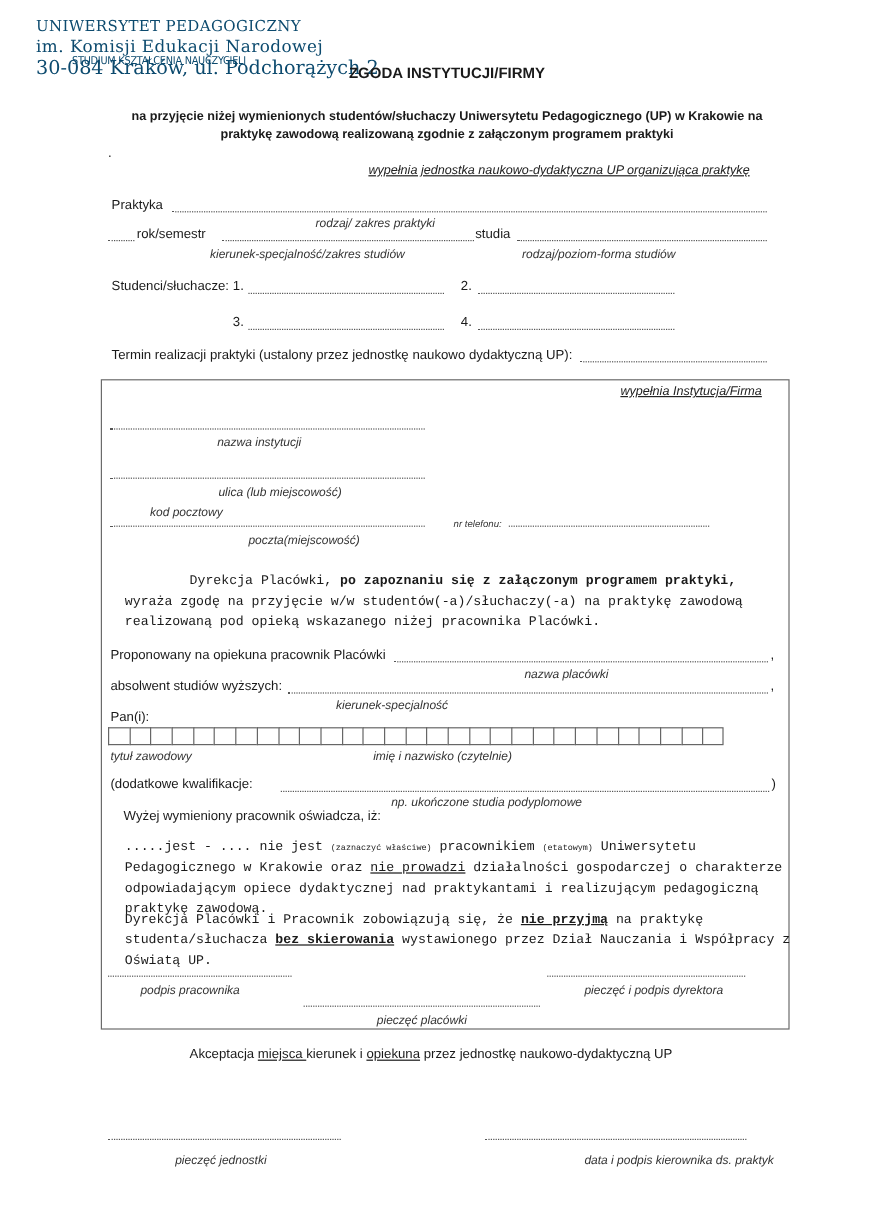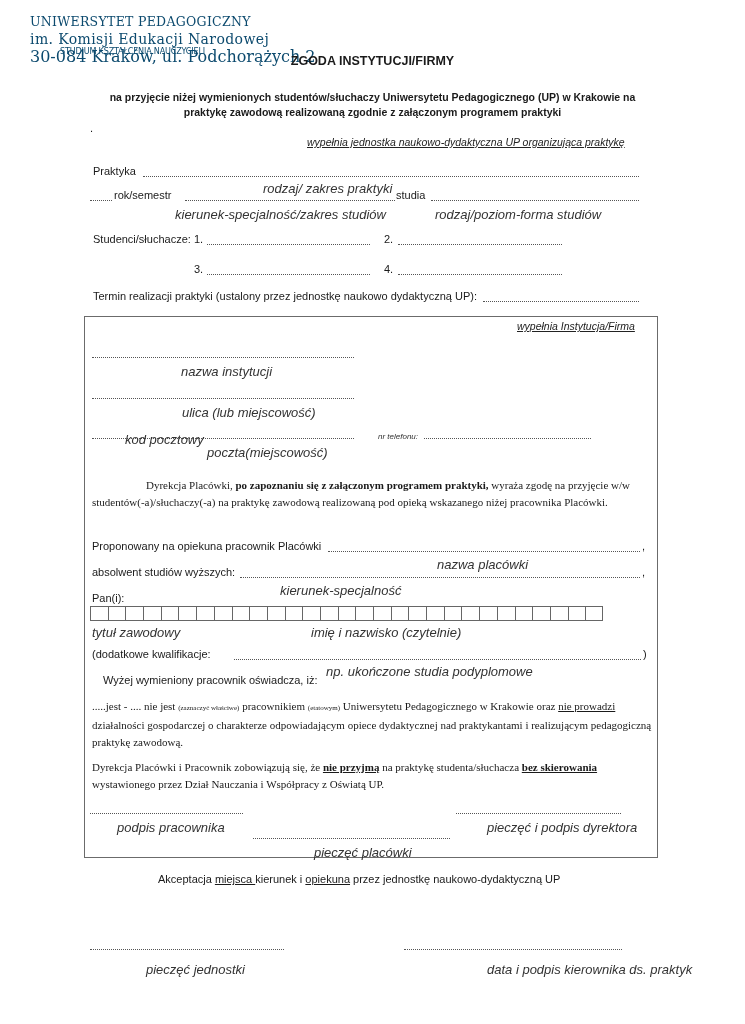--- a/index.html
+++ b/index.html
@@ -9,26 +9,26 @@
     font-family: "DejaVu Sans", "Liberation Sans", sans-serif;
   }
   .abs { position: absolute; white-space: nowrap; }
   .stamp { color: #0c4a6e; font-family: "DejaVu Serif", "Liberation Serif", serif; text-align: center; }
   .s1 { left: 30px; top: 14px; width: 205px; font-size: 12.5px; letter-spacing: 0.3px; }
   .s2 { left: 30px; top: 31px; width: 205px; font-size: 14px; letter-spacing: 0.4px; }
   .s3 { left: 30px; top: 46px; width: 205px; font-size: 9px; font-family: "DejaVu Sans Condensed","DejaVu Sans",sans-serif; letter-spacing: -0.2px; }
   .s4 { left: 30px; top: 47px; width: 205px; font-size: 16px; }
   .title { left: 0; width: 745px; top: 54px; text-align: center; font-weight: bold; font-size: 12.5px; font-family: "Liberation Sans", sans-serif; }
   .subtitle { left: 0; width: 745px; text-align: center; font-weight: bold; font-size: 10.5px; font-family: "Liberation Sans", sans-serif; }
-  .hint { font-style: italic; font-size: 13px; color: #333; font-family: "Liberation Sans", sans-serif; }
+  .hint { font-style: italic; font-size: 10px; color: #333; font-family: "Liberation Sans", sans-serif; }
   .txt { font-size: 11px; font-family: "Liberation Sans", sans-serif; }
   .fillnote { font-style: italic; text-decoration: underline; font-size: 10.5px; font-family: "Liberation Sans", sans-serif; color: #222; }
   .ln { position: absolute; border-bottom: 1px dotted #555; height: 0; }
   .box { position: absolute; left: 84px; top: 316px; width: 572px; height: 540px; border: 1.5px solid #6b6b6b; }
-  .para { position: absolute; font-size: 11px; line-height: 17px; font-family: Liberation Serif, serif; white-space: normal; }
+  .para { position: absolute; font-size: 11px; line-height: 17px; font-family: Liberation Mono, monospace; white-space: normal; margin-left: 12px; }
   .grid { position: absolute; left: 90px; top: 606px; display: flex; }
   .cell { width: 17.7px; height: 15px; border: 1px solid #666; border-right: none; box-sizing: border-box; }
   .cell:last-child { border-right: 1px solid #666; }
   .small { font-size: 7px; }
   u { text-decoration: underline; }
   b { font-weight: bold; }
 </style>
 </head>
 <body>
 
@@ -73,21 +73,21 @@
 <div class="box"></div>
 <div class="abs fillnote" style="left:517px; top:320px;">wypełnia Instytucja/Firma</div>
 
 <div class="ln" style="left:92px; top:357px; width:262px;"></div>
 <div class="abs hint" style="left:181px; top:364px;">nazwa instytucji</div>
 
 <div class="ln" style="left:92px; top:398px; width:262px;"></div>
 <div class="abs hint" style="left:165px; top:405px;padding-left:17px;">ulica (lub miejscowość)</div>
 
 <div class="ln" style="left:92px; top:438px; width:262px;"></div>
-<div class="abs hint" style="left:117px; top:432px;padding-left:8px;">kod pocztowy</div>
+<div class="abs hint" style="left:117px; top:422px;padding-left:8px;">kod pocztowy</div>
 <div class="abs hint" style="left:207px; top:445px;">poczta(miejscowość)</div>
 <div class="abs hint" style="left:378px; top:432px; font-size:8px;">nr telefonu:</div>
 <div class="ln" style="left:424px; top:438px; width:167px;"></div>
 
 <div class="para" style="left:92px; top:477px; width:555px; text-indent:54px;"><span>Dyrekcja Placówki, </span><b>po zapoznaniu się z załączonym programem praktyki,</b><span> wyraża zgodę na przyjęcie w/w studentów(-a)/słuchaczy(-a) na praktykę zawodową realizowaną pod opieką wskazanego niżej pracownika Placówki.</span></div>
 
 <div class="abs txt" style="left:92px; top:540px;">Proponowany na opiekuna pracownik Placówki</div>
 <div class="ln" style="left:328px; top:551px; width:312px;"></div>
 <div class="abs txt" style="left:642px; top:540px;">,</div>
 <div class="abs hint" style="left:437px; top:557px;">nazwa placówki</div>

